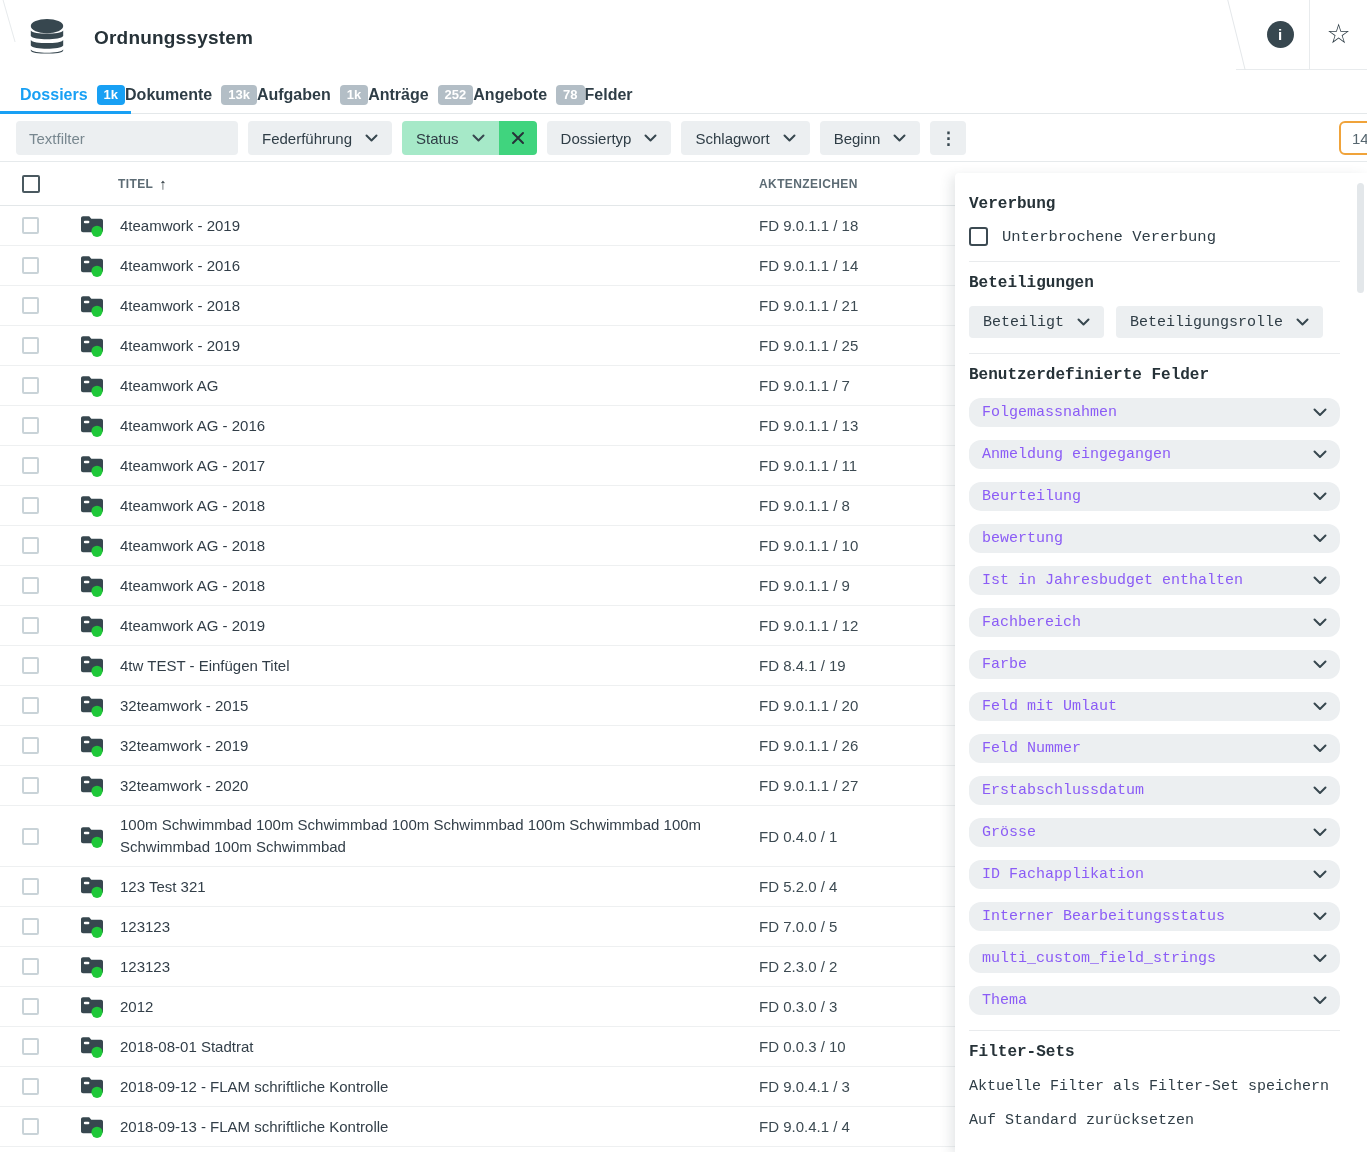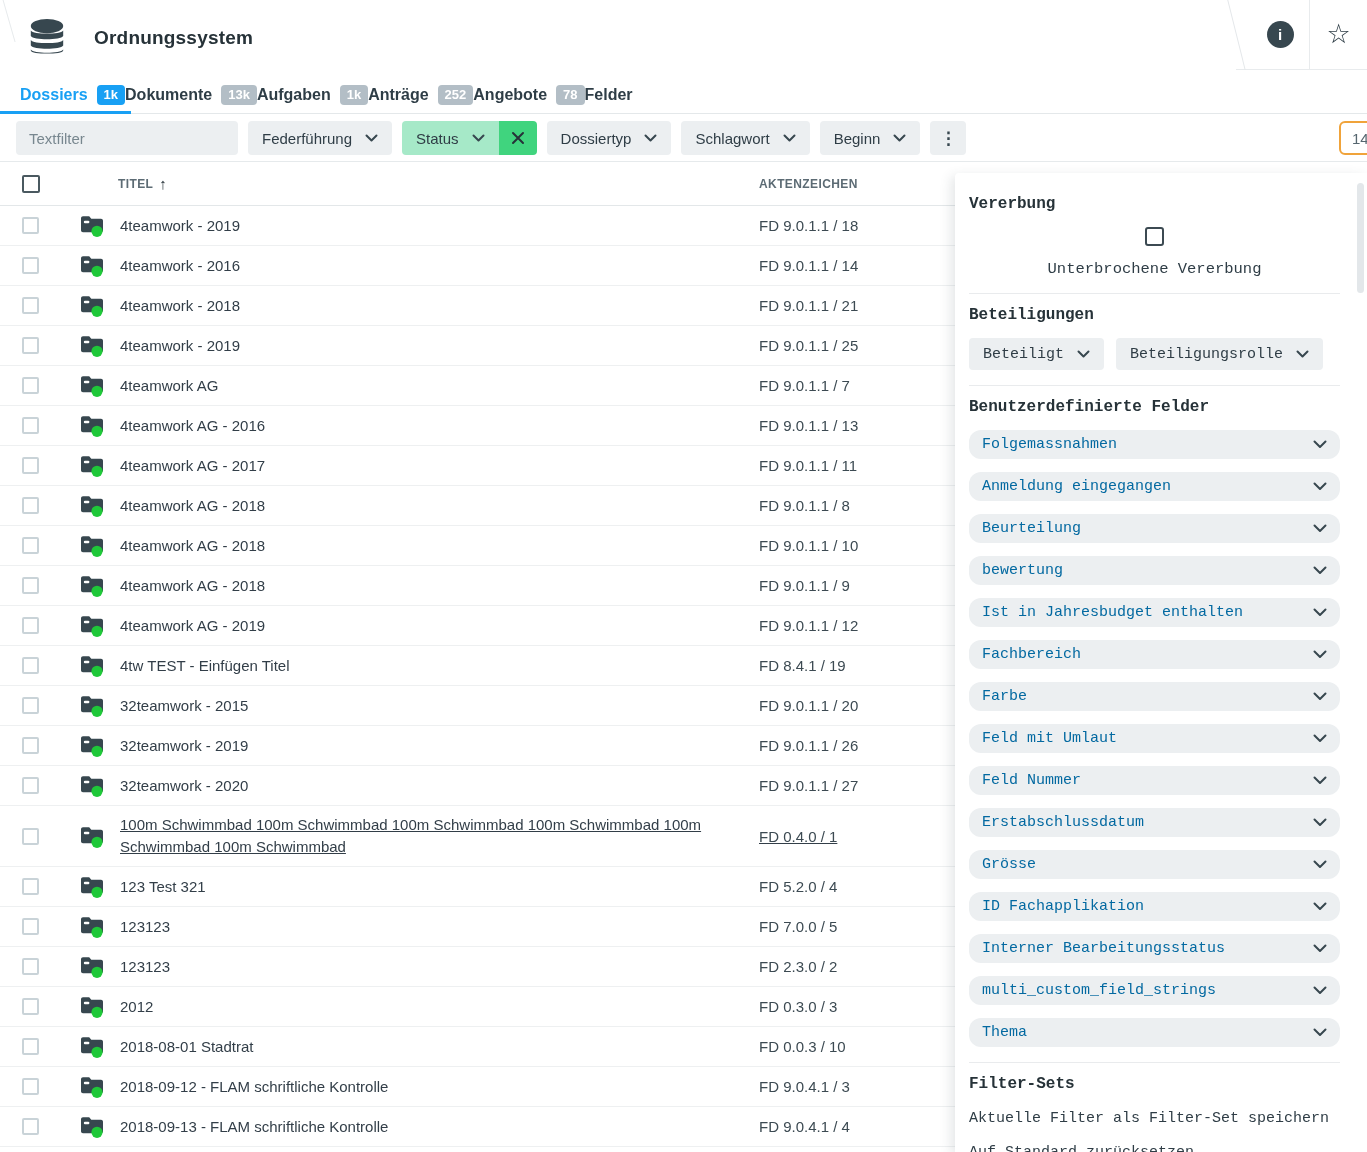--- a/index.html
+++ b/index.html
@@ -47,33 +47,33 @@
   .cell-check { width:58px; flex:0 0 auto; }
   .cb { width:17px; height:17px; border:2px solid #c9d3d8; border-radius:2px; background:#fff; cursor:pointer; }
   .cb.dark { border-color:#4a5960; width:18px; height:18px; }
   .thead .head-title { display:flex; align-items:center; gap:6px; margin-left:38px; flex:1; }
   .sort-arrow { font-size:15px; font-weight:700; color:#263238; letter-spacing:0; }
   .thead .head-ref { width:196px; flex:0 0 auto; }
   .trow { min-height:40px; display:flex; align-items:center; padding-left:22px; border-bottom:1px solid #eef0f1; font-size:15px; color:#323e48; background:#fff; }
   .cell-icon { width:40px; flex:0 0 auto; display:flex; align-items:center; }
   .cell-title { flex:1; padding-right:30px; line-height:22px; }
   .cell-ref { width:196px; flex:0 0 auto; color:#3c4a52; }
-  .trow.tall { padding-top:8px; padding-bottom:8px; align-items:center;text-decoration:underline; }
+  .trow.tall { padding-top:8px; padding-bottom:8px; align-items:center; }
 
   
   .panel { position:absolute; left:955px; top:173px; right:0; bottom:0; background:#fff; z-index:5;
            box-shadow:-4px 3px 12px rgba(55,71,79,.13); border-top-left-radius:4px;
            padding:14px 27px 4px 14px;font-family:Liberation Mono, monospace; }
   .panel h3 { font-size:16px; font-weight:700; color:#263238; margin:8px 0 14px; }
-  .panel .cb-row { display:flex; align-items:center; gap:14px; font-size:15.5px; color:#2f3d46; margin:4px 0 10px; cursor:pointer;flex-direction:column; }
+  .panel .cb-row { display:flex; align-items:center; gap:14px; font-size:15.5px; color:#2f3d46; margin:4px 0 10px; cursor:pointer; }
   .panel .cb-box { width:19px; height:19px; border:2px solid #3c4a52; border-radius:3px; background:#fff; flex:0 0 auto; }
   .divider { height:1px; background:#e9ebed; margin:15px 0 12px; }
   .inline-chips { display:flex; gap:12px; margin:2px 0 6px; }
   .inline-chips .chip { height:32px; }
-  .field-row { height:29px; background:#eceff1; border-radius:12px; display:flex; align-items:center; justify-content:space-between; padding:0 13px; margin-bottom:13px; font-size:15px; color:#0369a1; cursor:pointer; }
+  .field-row { height:29px; background:#eceff1; border-radius:12px; display:flex; align-items:center; justify-content:space-between; padding:0 13px; margin-bottom:13px; font-size:15px; color:#8b5cf6; cursor:pointer; }
   .fs-action { font-size:15px; color:#2f3d46; margin:17px 0; cursor:pointer; }
   .panel-scrollbar { position:absolute; right:3px; top:10px; bottom:10px; width:7px; }
   .panel-scrollbar .thumb { width:7px; height:110px; background:#e3e7ea; border-radius:4px; }
 </style>
 </head>
 <body>
 
 <div class="app-header">
   <div class="corner-slant"></div>
   <svg class="logo" viewBox="0 0 44 42">

